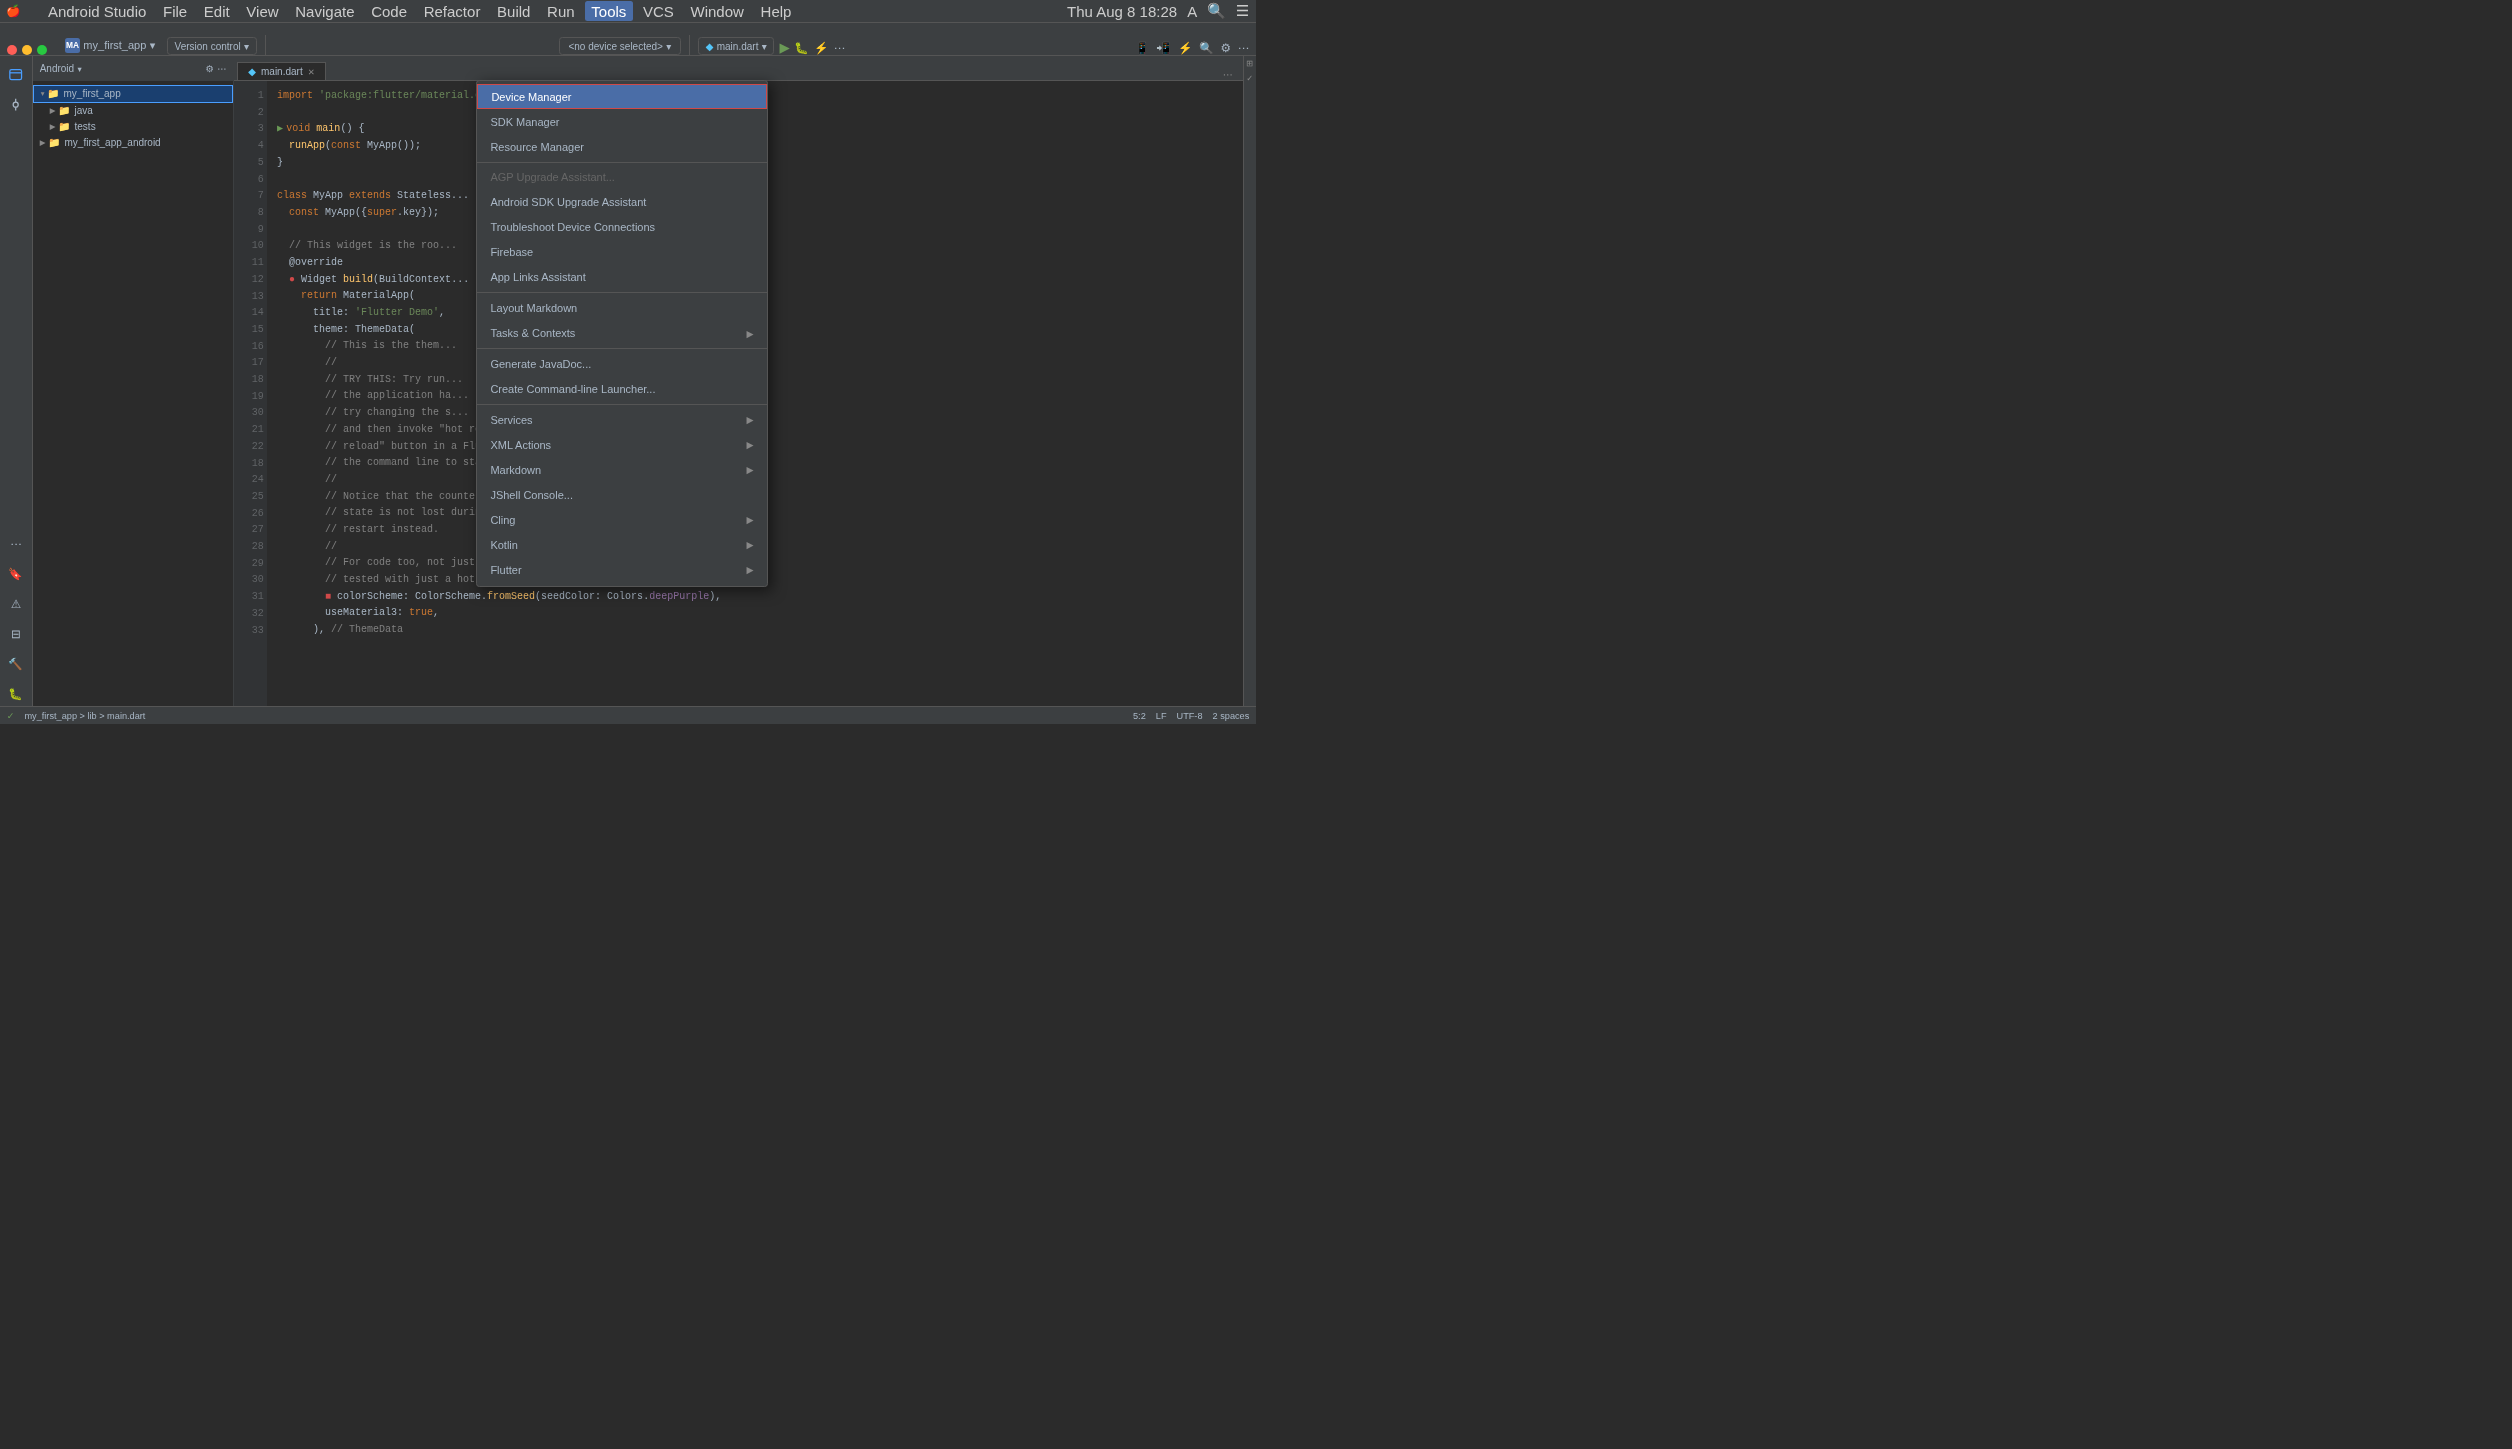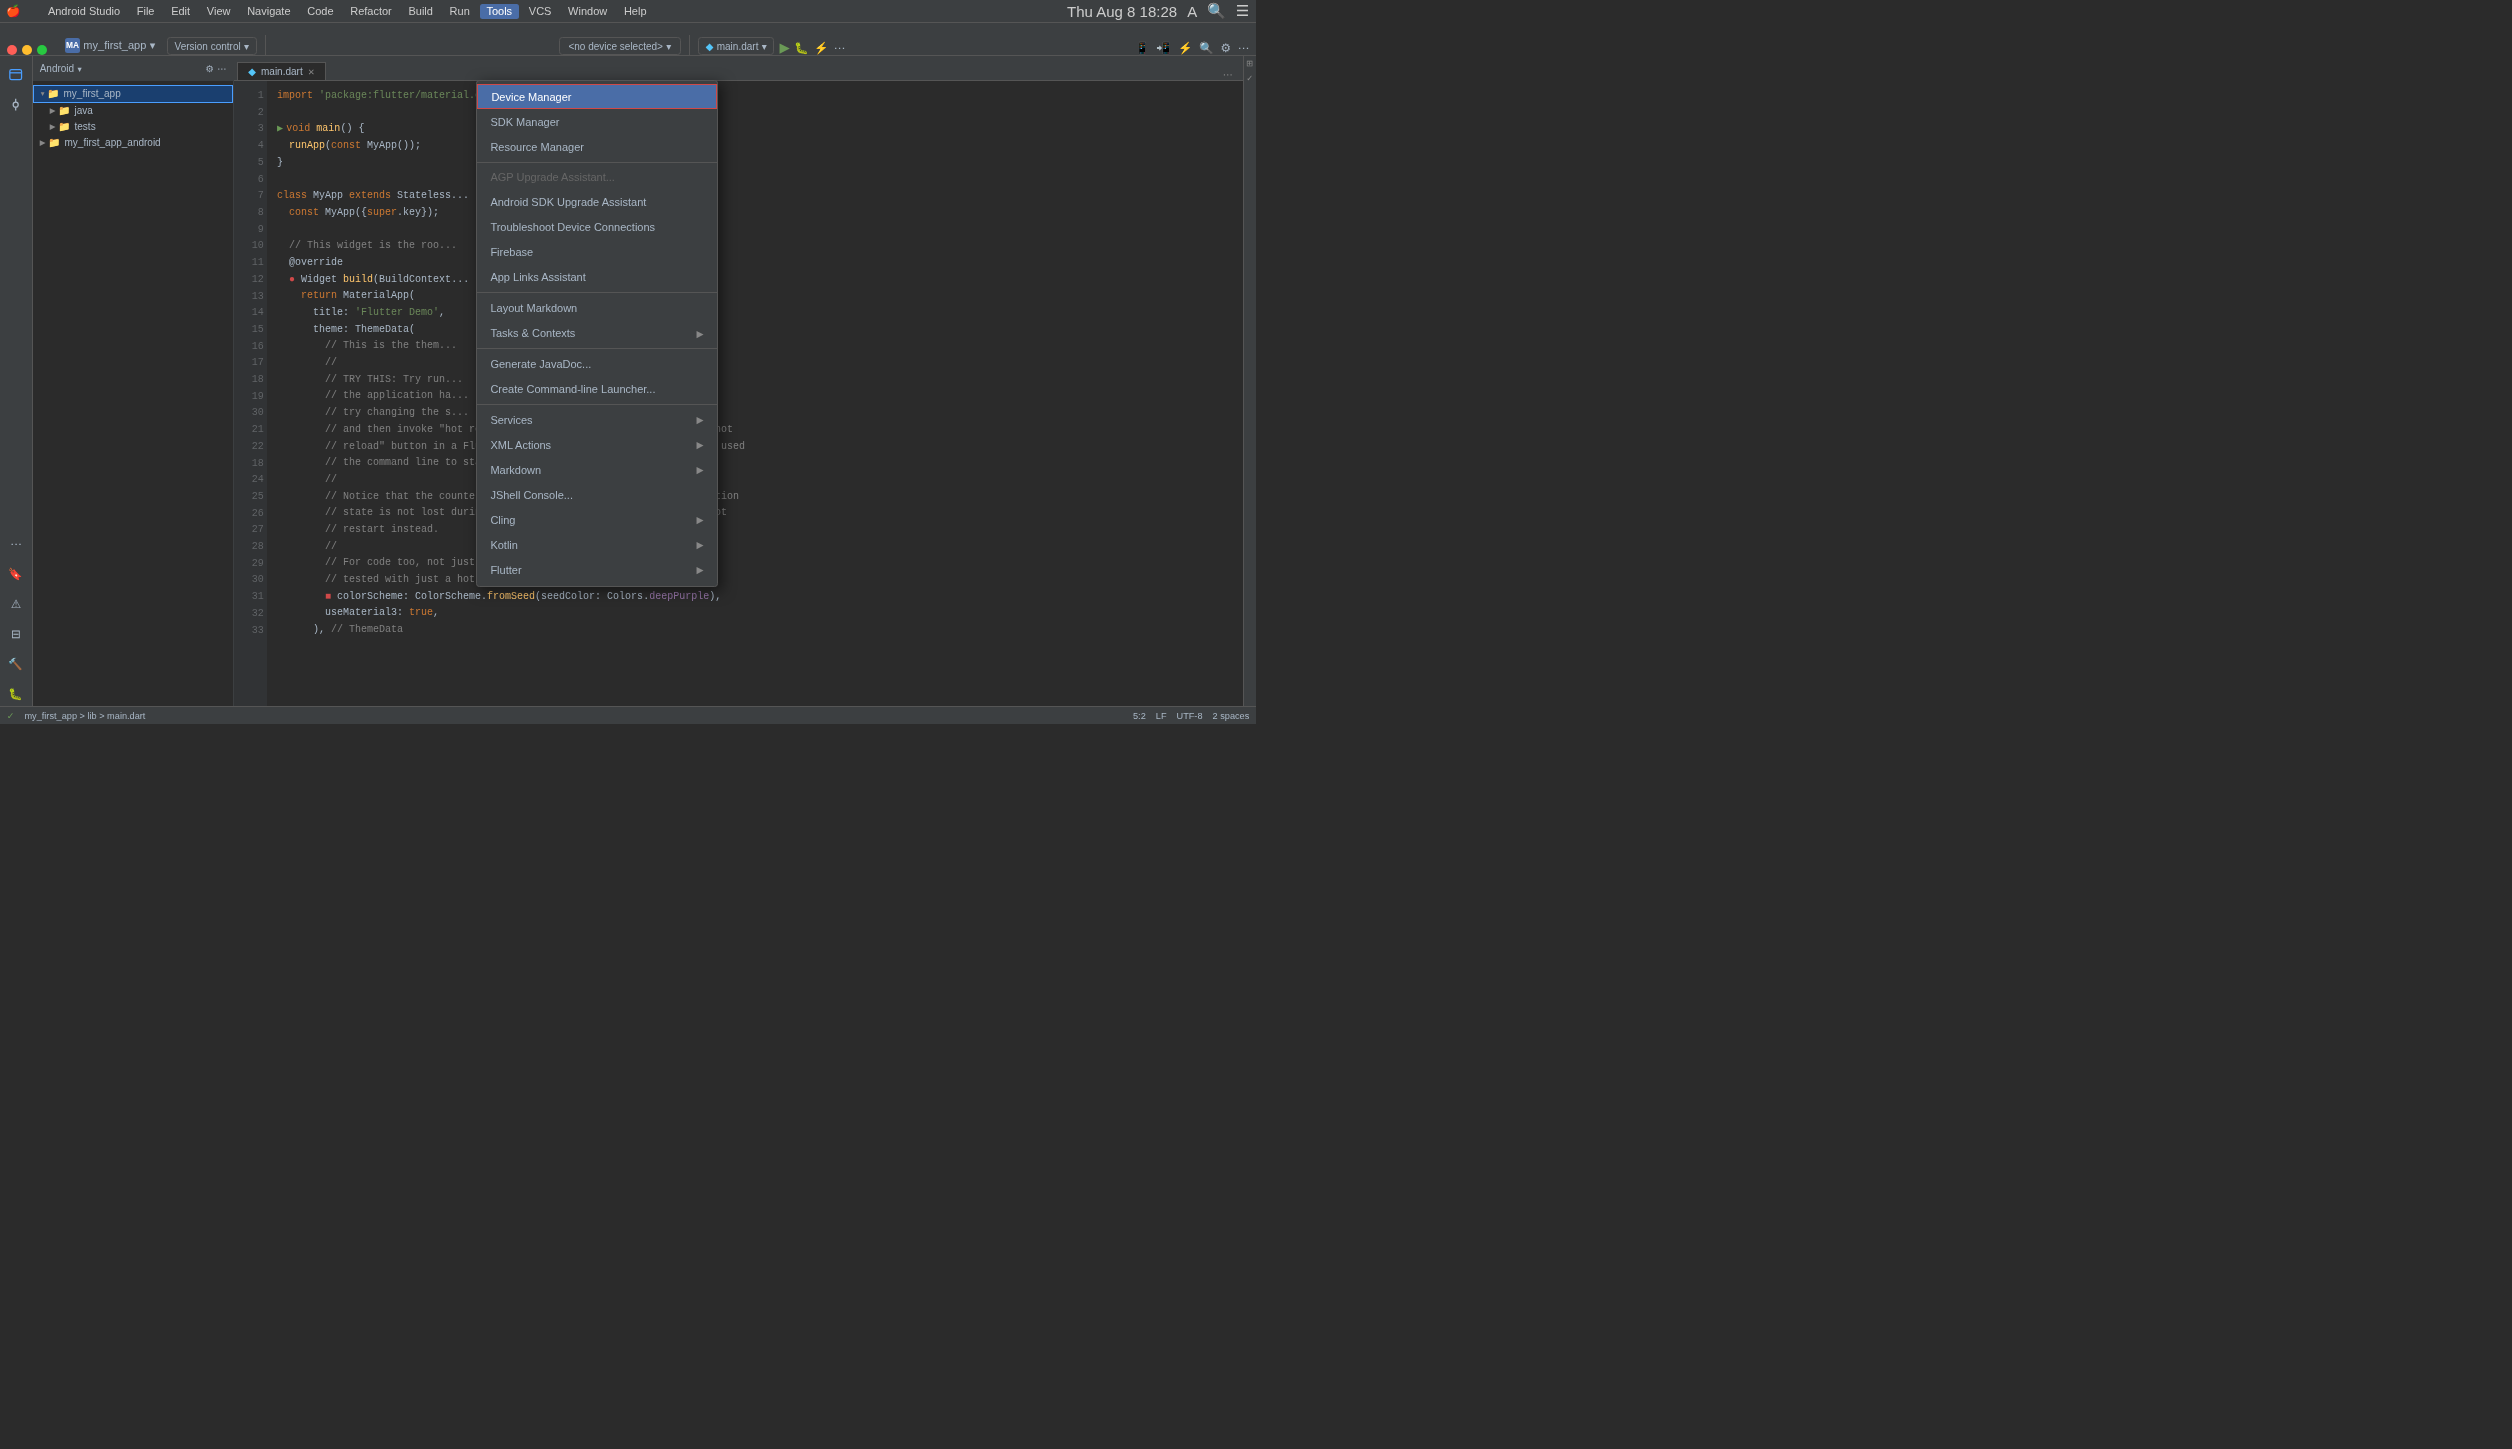--- a/index.html
+++ b/index.html
@@ -24,21 +24,21 @@
       border-bottom: 0.8px solid #555;
     }
     .apple-logo {
       font-size: 11.7px;
       margin-right: 6.7px;
       color: #ccc;
     }
     .menu-item {
       padding: 1.7px 6.7px;
       color: #ccc;
-      font-size: 11px;
+      font-size: 15px;
       cursor: default;
       border-radius: 2.5px;
     }
     .menu-item.active {
       background: #4a6da7;
       color: white;
     }
     .menubar-right {
       margin-left: auto;
       display: flex;
@@ -249,21 +249,21 @@
       top: 0;
       left: 0;
       right: 0;
       bottom: 0;
       z-index: 100;
     }
     .dropdown-menu {
       position: absolute;
       top: 23.4px;
       left: 242px;
-      width: 242px;
+      width: 292px;
       background: #3c3f41;
       border: 0.8px solid #555;
       border-radius: 3.3px;
       box-shadow: 3.3px 3.3px 13.4px rgba(0,0,0,0.5);
       z-index: 200;
       padding: 3.3px 0;
     }
     .menu-item-row {
       display: flex;
       align-items: center;

